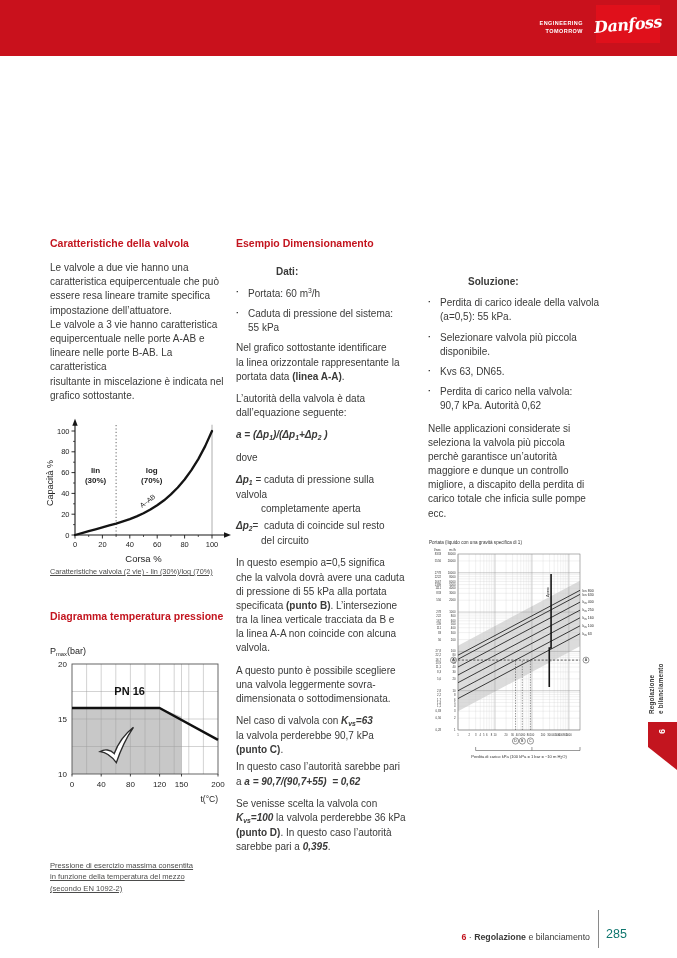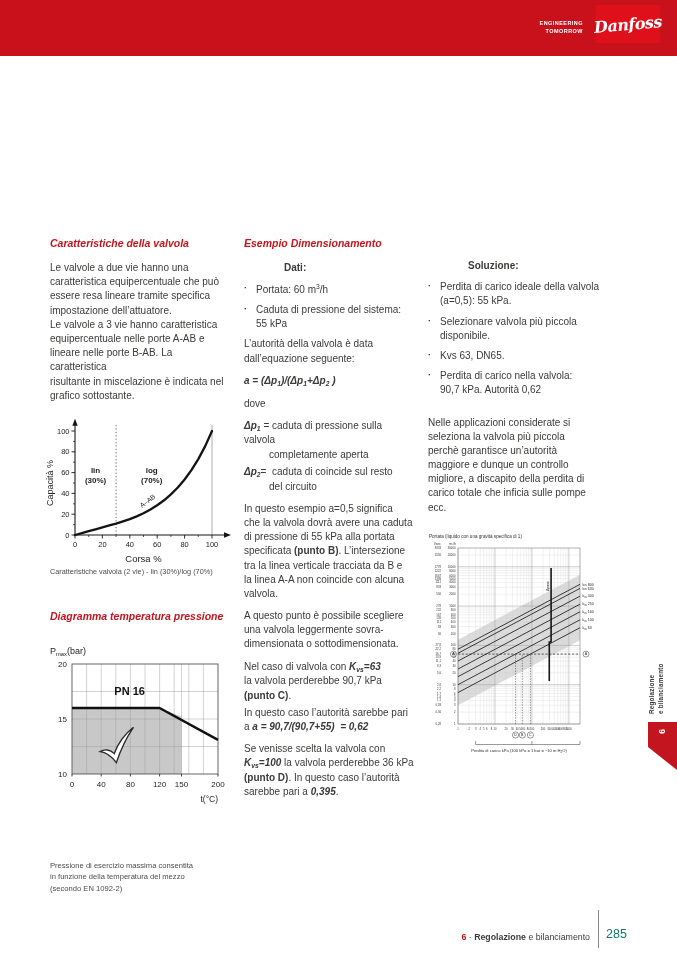--- a/index.html
+++ b/index.html
@@ -9,35 +9,35 @@
   .header{position:absolute;left:0;top:0;width:677px;height:56px;background:#c9111c;}
   .tagline{position:absolute;top:20px;right:94px;text-align:right;color:#fff;
            font-size:5.5px;font-weight:700;letter-spacing:.45px;line-height:1.4;white-space:pre-line;}
   .logo-box{position:absolute;top:5px;right:17px;width:64px;height:38px;background:#e0101b;
             display:flex;align-items:center;justify-content:center;}
   .logo-text{color:#fff;font-family:"DejaVu Serif",serif;font-style:italic;font-weight:700;
              font-size:16px;transform:rotate(-5deg);letter-spacing:-.5px;}
   
   .col{position:absolute;}
   .col-left{left:50px;top:237px;width:178px;}
-  .col-mid{left:244px;top:237px;width:188px;}
+  .col-mid{left:236px;top:237px;width:188px;}
   .col-right{left:428px;top:259px;width:180px;}
-  .h-red{color:#c3151f;font-weight:700;font-size:10.5px;margin:0 0 12px 0;font-style:italic;}
-  .h-black{color:#1d1d1b;font-weight:700;font-size:10px;margin:0 0 7px 0;padding-left:40px;}
+  .h-red{color:#c3151f;font-weight:700;font-size:10.5px;margin:0 0 12px 0;}
+  .h-black{color:#1d1d1b;font-weight:700;font-size:10px;margin:16px 0 7px 0;padding-left:40px;}
   .body-text{font-size:10px;line-height:1.42;white-space:pre-wrap;color:#3a3a39;}
   .para{margin:0 0 8px 0;}
   .para-tight{margin:0 0 3px 0;}
   .b{font-weight:700;}
   .i{font-style:italic;}
   .sub{font-size:68%;vertical-align:-22%;}
   .sup{font-size:68%;vertical-align:38%;}
   .bullets{margin:2px 0 2px 0;}
   .bullet-row{display:flex;margin:0 0 6px 0;}
   .bullet-dot{width:12px;flex:none;font-weight:700;font-size:9.4px;}
-  .caption{font-size:7.6px;color:#4c4c4b;line-height:1.5;white-space:pre-wrap;}
+  .caption{font-size:7.6px;color:#4c4c4b;line-height:1.5;white-space:pre-wrap;text-decoration:underline;}
   .abs{position:absolute;}
   
   .footer-sec{position:absolute;top:932px;left:430px;width:160px;text-align:right;font-size:8.8px;color:#3a3a39;}
   .footer-chapter{color:#c3151f;font-weight:700;}
   .footer-divider{position:absolute;top:910px;left:598px;width:1px;height:38px;background:#8a8a8a;}
   .page-number{position:absolute;top:927px;left:606px;font-size:12.5px;color:#0f766e;}
   
   .tab-label{position:absolute;left:647px;top:650px;height:64px;writing-mode:vertical-rl;
              transform:rotate(180deg);font-size:6.3px;font-weight:700;line-height:1.45;
              color:#3a3a39;white-space:pre-line;letter-spacing:.2px;}
@@ -178,20 +178,23 @@
         <div class="bullet-row">
           <span class="bullet-dot">·</span>
           <span class="body-text"><span>Portata: 60 m</span><span class="sup">3</span><span>/h</span></span>
         </div>
         <div class="bullet-row">
           <span class="bullet-dot">·</span>
           <span class="body-text"><span>Caduta di pressione del sistema:
 55 kPa</span></span>
         </div>
       </div>
+    <p class="body-text para"><span>Nel grafico sottostante identificare
+la linea orizzontale rappresentante la
+portata data </span><span class="b">(linea A-A)</span><span>.</span></p>
     <p class="body-text para"><span>L’autorità della valvola è data
 dall’equazione seguente:</span></p>
     <p class="body-text para"><span class="b i">a = (Δp</span><span class="b i sub">1</span><span class="b i">)/(Δp</span><span class="b i sub">1</span><span class="b i">+Δp</span><span class="b i sub">2</span><span class="b i"> )</span></p>
     <p class="body-text para"><span>dove</span></p>
     <p class="body-text para-tight"><span class="b i">Δp</span><span class="b i sub">1</span><span> = caduta di pressione sulla
 valvola
          completamente aperta</span></p>
     <p class="body-text para"><span class="b i">Δp</span><span class="b i sub">2</span><span>=  caduta di coincide sul resto
          del circuito</span></p>
     <p class="body-text para"><span>In questo esempio a=0,5 significa
@@ -231,21 +234,21 @@
         <div class="bullet-row">
           <span class="bullet-dot">·</span>
           <span class="body-text"><span>Kvs 63, DN65.</span></span>
         </div>
         <div class="bullet-row">
           <span class="bullet-dot">·</span>
           <span class="body-text"><span>Perdita di carico nella valvola:
 90,7 kPa. Autorità 0,62</span></span>
         </div>
       </div>
-    <div class="body-text para" style="margin-top:18px;">Nelle applicazioni considerate si
+    <div class="body-text para" style="margin-top:8px;">Nelle applicazioni considerate si
 seleziona la valvola più piccola
 perchè garantisce un’autorità
 maggiore e dunque un controllo
 migliore, a discapito della perdita di
 carico totale che inficia sulle pompe
 ecc.</div>
     <svg style="margin-top:8px;" width="180" height="230">
         <text x="1" y="7" font-size="4.6" text-anchor="start" fill="#333" font-weight="normal">Portata (liquido con una gravità specifica di 1)</text>
         <text x="13" y="14" font-size="3.4" text-anchor="end" fill="#333" font-weight="normal">l/sec</text>
         <text x="28" y="14" font-size="3.4" text-anchor="end" fill="#333" font-weight="normal">m³/h</text>

